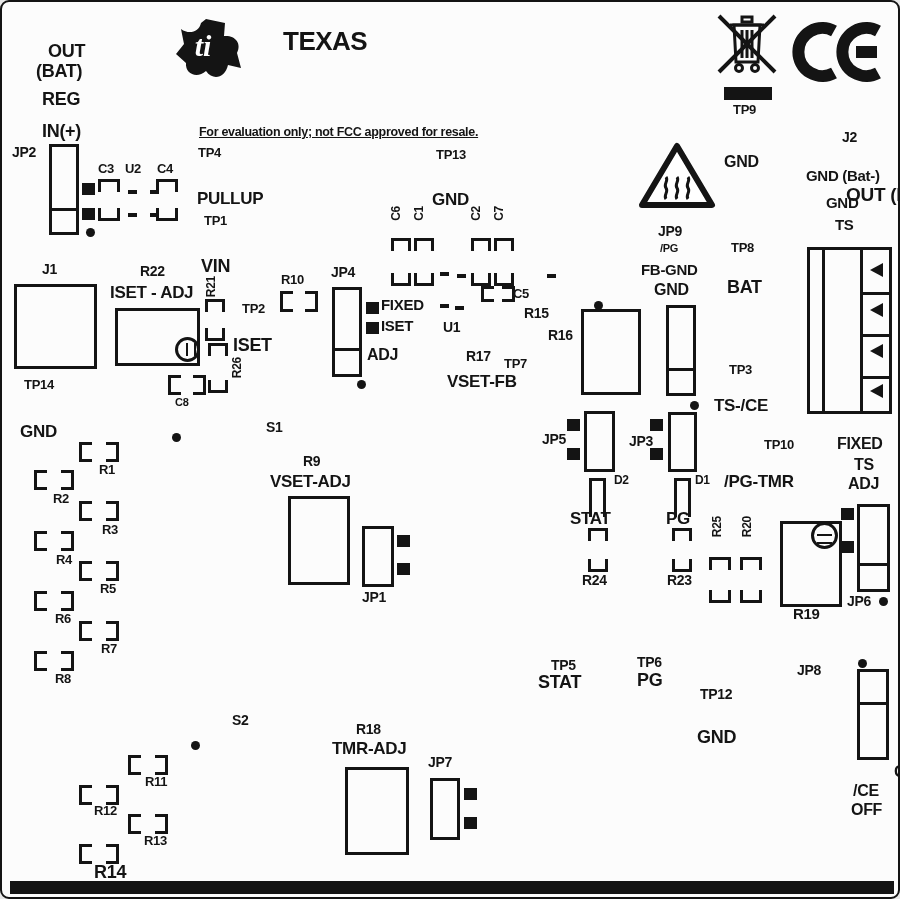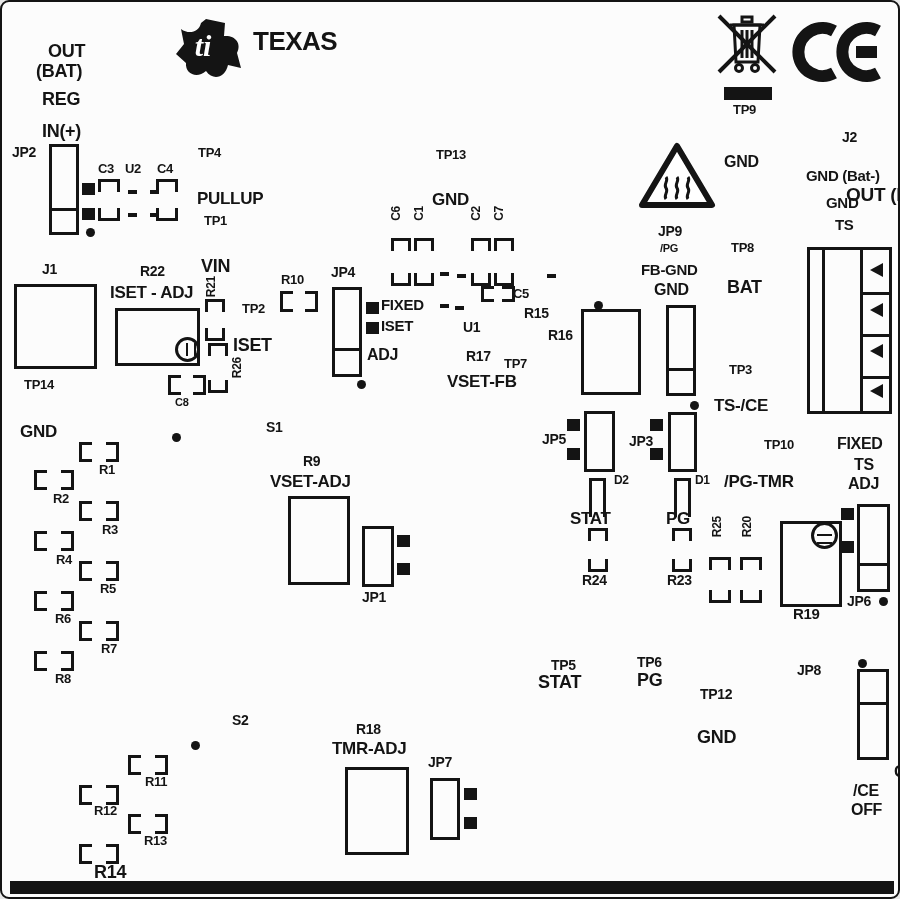--- a/index.html
+++ b/index.html
@@ -26,21 +26,21 @@
   .dash{position:absolute;width:9px;height:4px;background:#141414;}
   .dio{position:absolute;border:3px solid #141414;border-bottom:none;box-sizing:border-box;}
   .trim{position:absolute;border:3px solid #141414;border-radius:50%;box-sizing:border-box;}
   .trim>i{position:absolute;background:#141414;display:block;}
   .tri{position:absolute;width:0;height:0;border:7px solid transparent;border-left:none;
        border-right:13px solid #141414;}
   .bar{position:absolute;background:#141414;}
   .lblbox{position:absolute;border:3px solid #141414;border-radius:10px;display:flex;
     align-items:center;justify-content:center;font-weight:bold;box-sizing:border-box;}
   .abs{position:absolute;}
-  .brand{position:absolute;font-weight:bold;line-height:1;letter-spacing:-0.5px;}
+  .brand{position:absolute;font-weight:bold;line-height:1;letter-spacing:-0.5px;margin-left:30px;}
 </style>
 </head>
 <body>
 
 <div class="board">
 
   <svg class="abs" style="left:173px;top:16px" width="70" height="64" viewBox="0 0 70 64">
     <path fill="#141414" d="M31,1 L50,5 L49,18 C60,17 67,25 62,35 L66,50 L53,47 C50,60 38,63 31,53 C22,61 10,56 11,45 L1,36 L9,26 L6,11 C14,17 24,14 26,5 Z"></path>
     <text x="28" y="38" font-size="30" font-style="italic" font-weight="bold" fill="#ffffff" font-family="Liberation Serif, serif" text-anchor="middle">ti</text>
   </svg>
@@ -95,20 +95,21 @@
 
 <div class="lbl" style="left: 46px; top: 40px; font-size: 18px; text-align: center;">OUT</div>
     <div class="lbl" style="left: 34px; top: 60px; font-size: 18px;">(BAT)</div>
     <div class="lbl" style="left: 40px; top: 88px; font-size: 18px;">REG</div>
     <div class="lbl" style="left: 40px; top: 120px; font-size: 18px;">IN(+)</div>
     <div class="lbl" style="left: 10px; top: 143px; font-size: 14px;">JP2</div>
     <div class="lbl" style="left: 96px; top: 160px; font-size: 13px;">C3</div>
     <div class="lbl" style="left: 123px; top: 160px; font-size: 13px;">U2</div>
     <div class="lbl" style="left: 155px; top: 160px; font-size: 13px;">C4</div>
     <div class="lbl" style="left: 196px; top: 144px; font-size: 13px;">TP4</div>
+    <div class="lbl u" style="left: 197px; top: 124px; font-size: 12.5px;">For evaluation only; not FCC approved for resale.</div>
     <div class="lbl" style="left: 195px; top: 188px; font-size: 17px;">PULLUP</div>
     <div class="lbl" style="left: 202px; top: 212px; font-size: 13px;">TP1</div>
     <div class="lbl" style="left: 434px; top: 146px; font-size: 13px;">TP13</div>
     <div class="lbl" style="left: 430px; top: 189px; font-size: 17px;">GND</div>
     <div class="lbl rot" style="left: 388px; top: 204px; font-size: 12px;">C6</div>
     <div class="lbl rot" style="left: 411px; top: 204px; font-size: 12px;">C1</div>
     <div class="lbl rot" style="left: 468px; top: 204px; font-size: 12px;">C2</div>
     <div class="lbl rot" style="left: 491px; top: 204px; font-size: 12px;">C7</div>
     <div class="lbl" style="left: 731px; top: 101px; font-size: 13px;">TP9</div>
     <div class="lbl" style="left: 722px; top: 152px; font-size: 16px;">GND</div>
@@ -138,21 +139,21 @@
     <div class="lbl" style="left: 53px; top: 610px; font-size: 13px;">R6</div>
     <div class="lbl" style="left: 99px; top: 640px; font-size: 13px;">R7</div>
     <div class="lbl" style="left: 53px; top: 670px; font-size: 13px;">R8</div>
     <div class="lbl" style="left: 301px; top: 452px; font-size: 14px;">R9</div>
     <div class="lbl" style="left: 268px; top: 471px; font-size: 17px;">VSET-ADJ</div>
     <div class="lbl" style="left: 360px; top: 588px; font-size: 14px;">JP1</div>
     <div class="lbl" style="left: 329px; top: 263px; font-size: 14px;">JP4</div>
     <div class="lbl" style="left: 379px; top: 295px; font-size: 15px;">FIXED</div>
     <div class="lbl" style="left: 379px; top: 316px; font-size: 15px;">ISET</div>
     <div class="lbl" style="left: 365px; top: 345px; font-size: 16px;">ADJ</div>
-    <div class="lbl" style="left: 441px; top: 318px; font-size: 14px; margin-left: 20px;">U1</div>
+    <div class="lbl" style="left: 441px; top: 318px; font-size: 14px;">U1</div>
     <div class="lbl" style="left: 511px; top: 285px; font-size: 13px;">C5</div>
     <div class="lbl" style="left: 522px; top: 304px; font-size: 14px;">R15</div>
     <div class="lbl" style="left: 546px; top: 326px; font-size: 14px;">R16</div>
     <div class="lbl" style="left: 464px; top: 347px; font-size: 14px;">R17</div>
     <div class="lbl" style="left: 502px; top: 355px; font-size: 13px;">TP7</div>
     <div class="lbl" style="left: 445px; top: 371px; font-size: 17px;">VSET-FB</div>
     <div class="lbl" style="left: 656px; top: 222px; font-size: 14px;">JP9</div>
     <div class="lbl" style="left: 658px; top: 241px; font-size: 11px;">/PG</div>
     <div class="lbl" style="left: 639px; top: 260px; font-size: 15px;">FB-GND</div>
     <div class="lbl" style="left: 652px; top: 280px; font-size: 16px;">GND</div>

